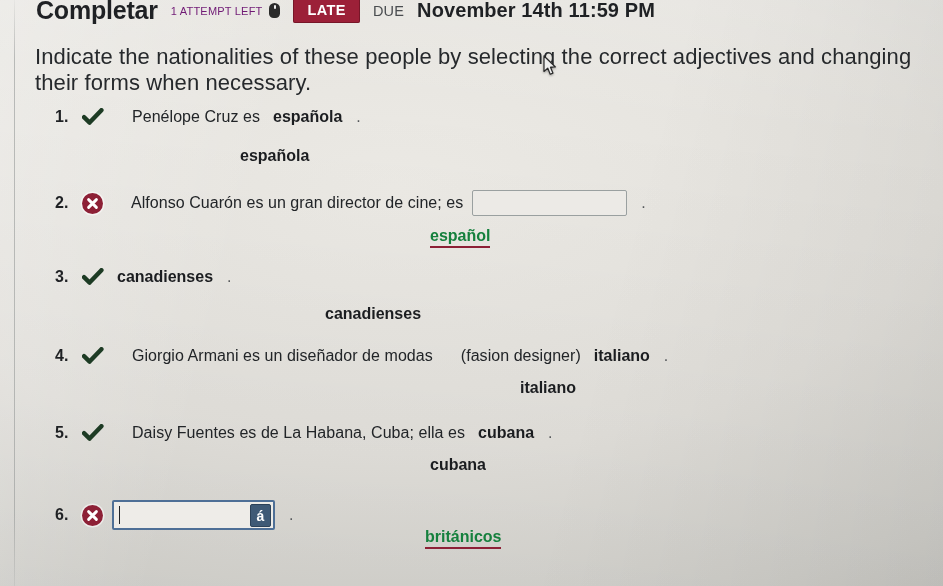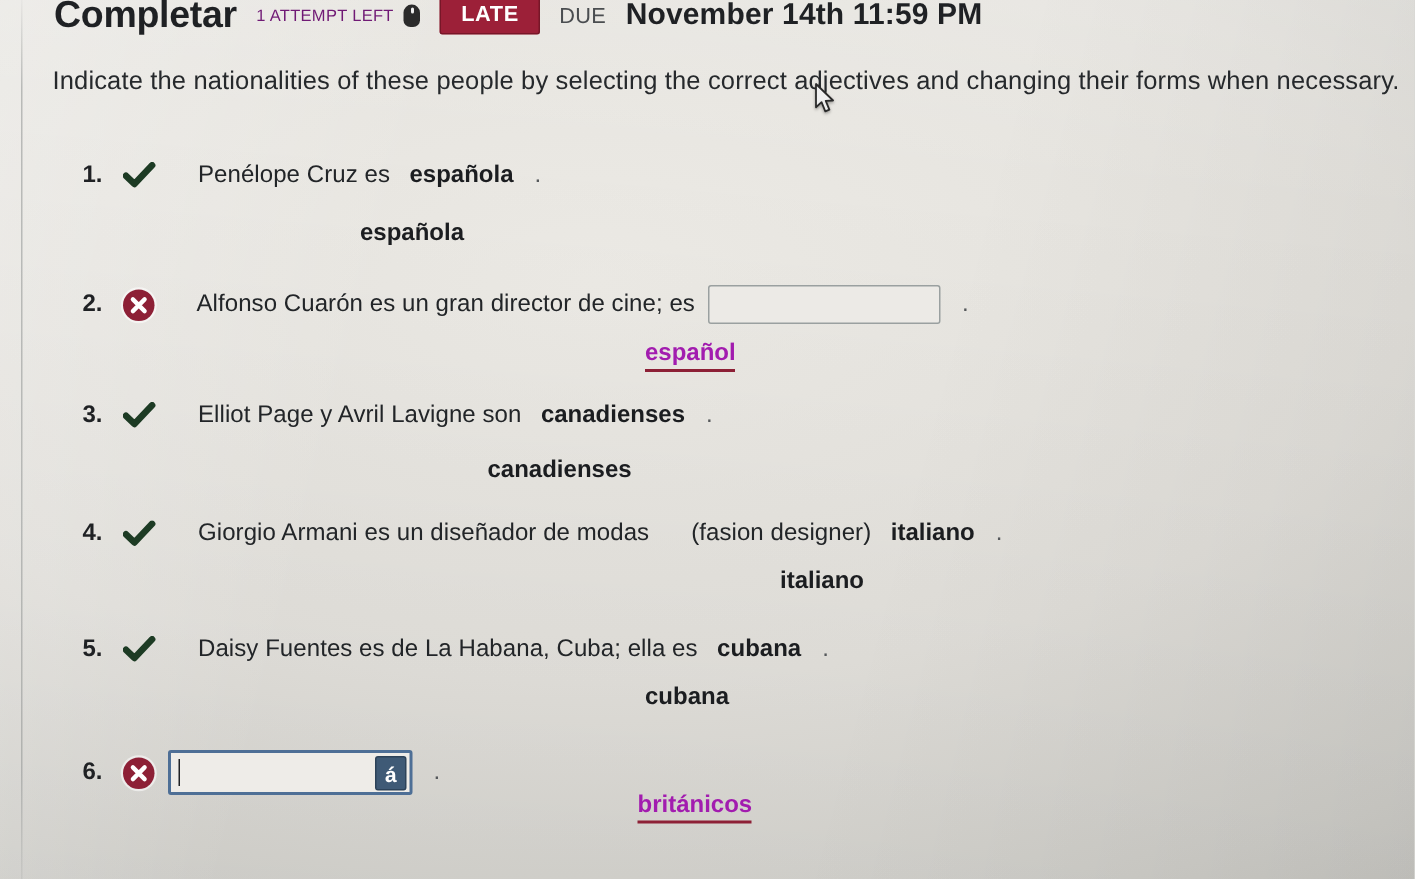--- a/index.html
+++ b/index.html
@@ -112,21 +112,21 @@
     font-weight: 600;
     letter-spacing: 0.1px;
   }
 
   
   .instructions {
     position: absolute;
     left: 35px;
     top: 44px;
     width: 905px;
-    font-size: 17px;
+    font-size: 22px;
     color: #26292c;
     letter-spacing: 0.1px;
   }
 
   
   .question {
     position: absolute;
     left: 0;
     width: 943px;
   }
@@ -192,21 +192,21 @@
     position: absolute;
     font-size: 16px;
     font-weight: 700;
     color: #1b1d20;
     white-space: nowrap;
   }
   .q-sub.underlined {
     border-bottom: 2px solid #8d2036;
     padding-bottom: 1px;
     font-weight: 700;
-    color: #a21caf;
+    color: #15803d;
   }
 
   
   .answer-input {
     width: 155px;
     height: 26px;
     background: #eceae6;
     border: 1px solid #9aa0a0;
     border-radius: 2px;
     box-sizing: border-box;
@@ -314,21 +314,20 @@
         <div class="q-sub underlined" style="top: 227px; left: 430px;">español</div>
       </div>
       <div class="question">
         <div class="q-line" style="top: 268px;">
           <span class="q-num">3.</span>
           <span class="icon-check">
             <svg width="22" height="18" viewBox="0 0 22 18">
               <path d="M2,9.2 L7.6,14.6 L19.4,2.2" fill="none" stroke="#1d3b24" stroke-width="4.4" stroke-linecap="round" stroke-linejoin="round"></path>
             </svg>
           </span>
-          <span class="q-text">Elliot Page y Avril Lavigne son</span>
           <span class="q-answer">canadienses</span>
           <span class="q-period">.</span>
         </div>
         <div class="q-sub" style="top: 305px; left: 325px;">canadienses</div>
       </div>
       <div class="question">
         <div class="q-line" style="top: 347px;">
           <span class="q-num">4.</span>
           <span class="icon-check">
             <svg width="22" height="18" viewBox="0 0 22 18">

